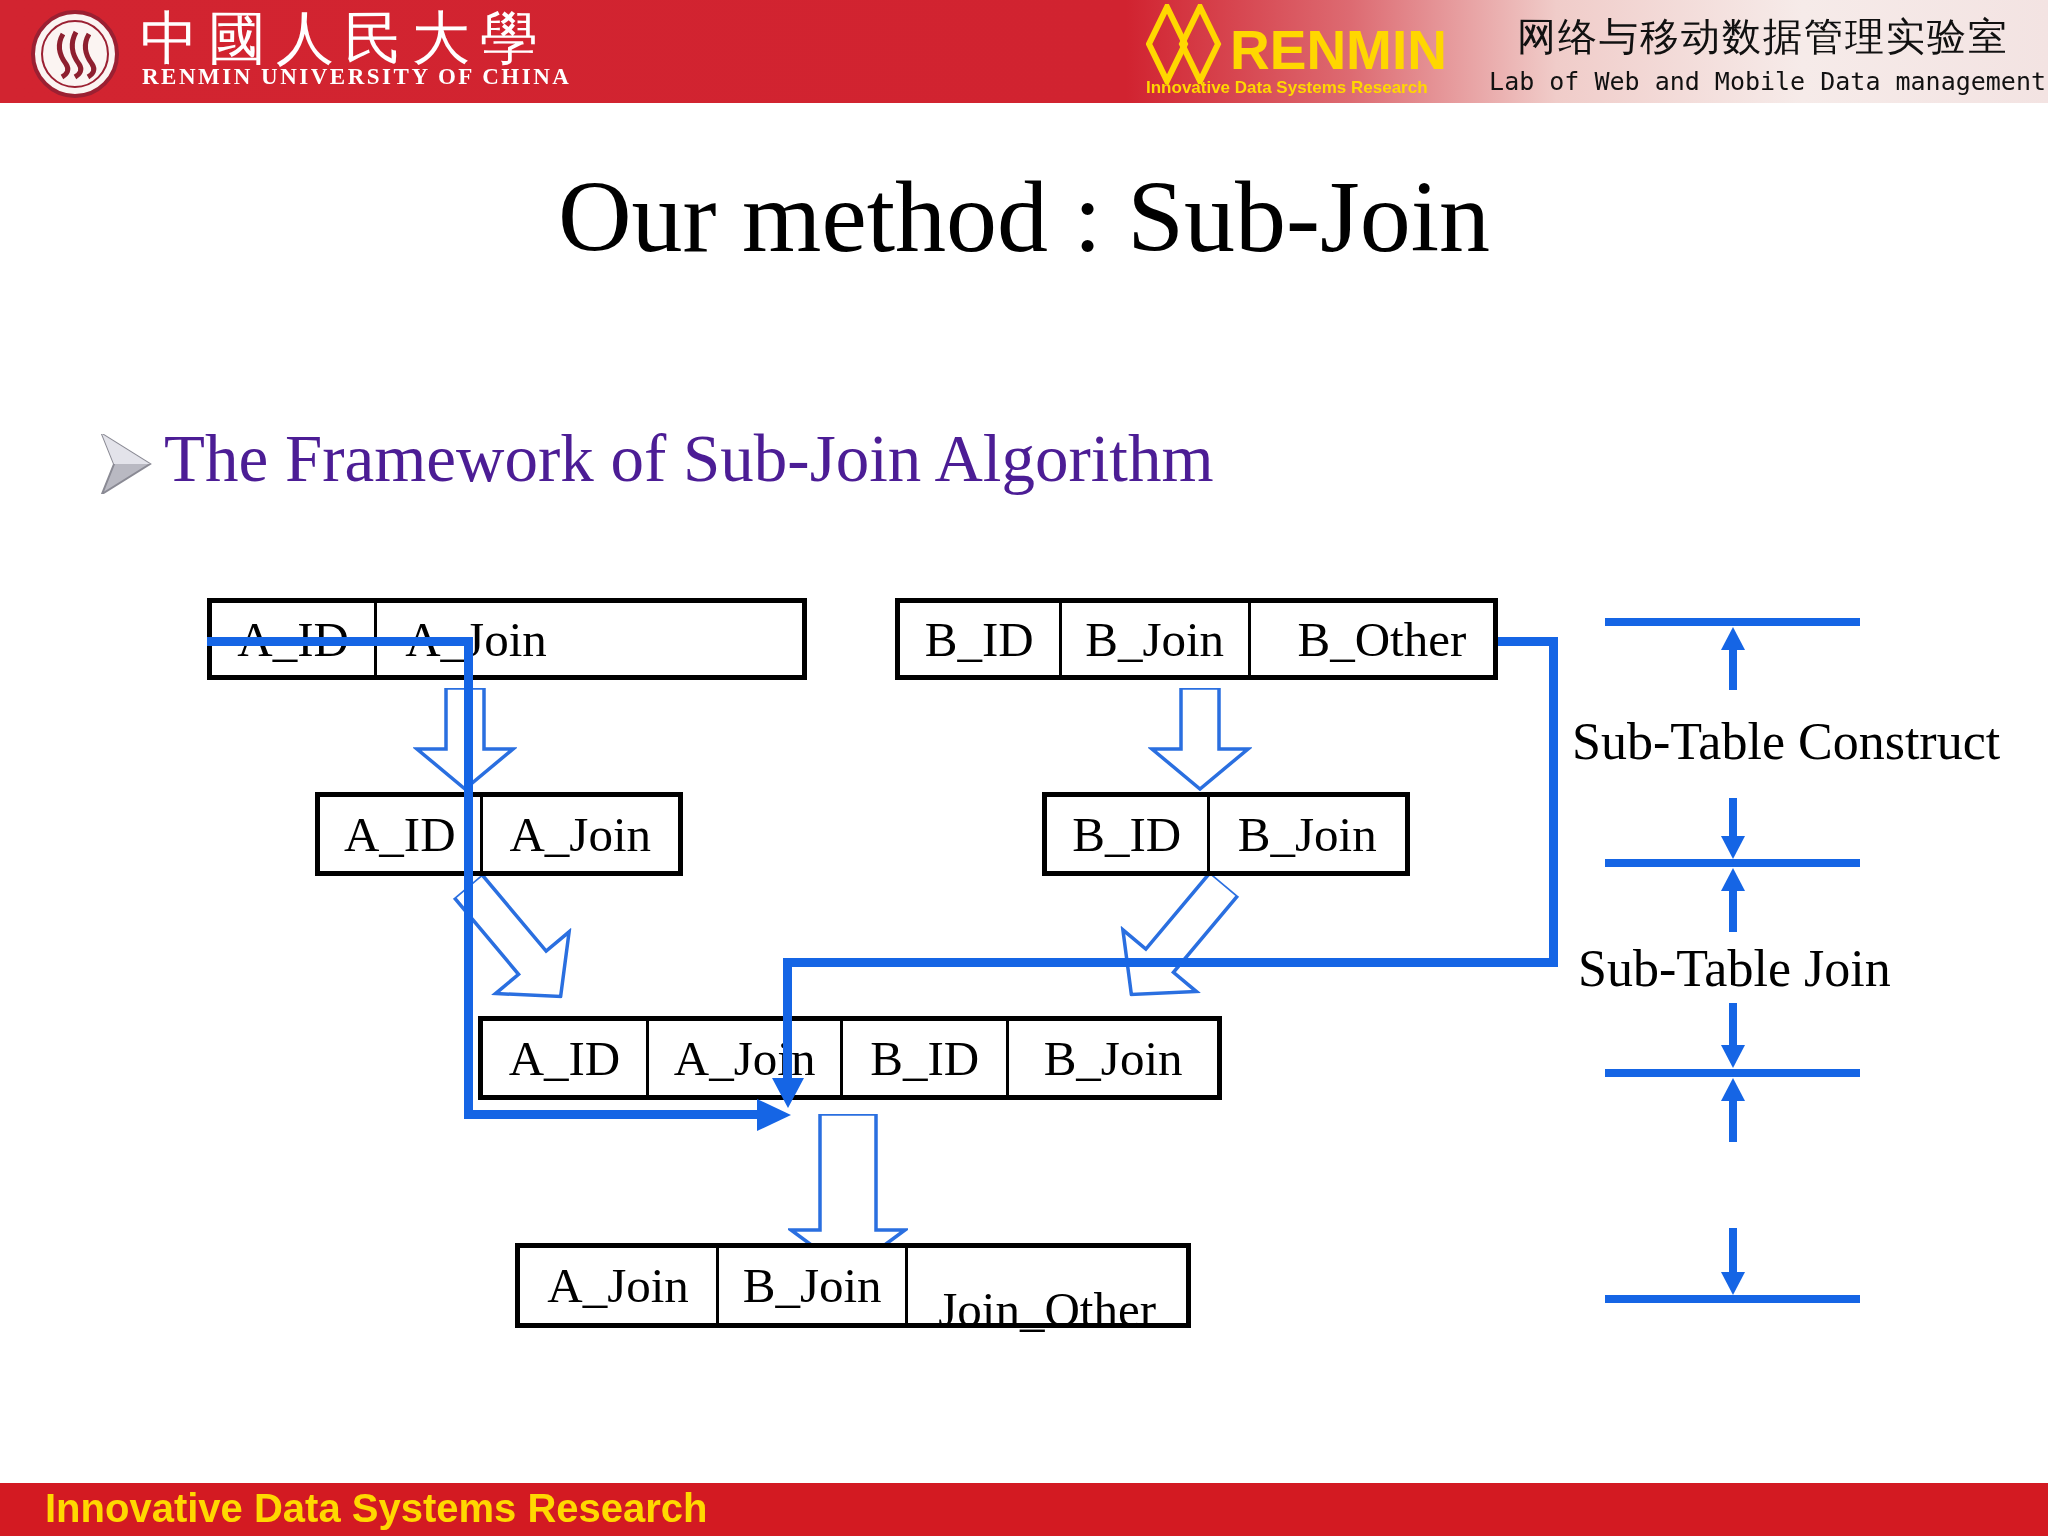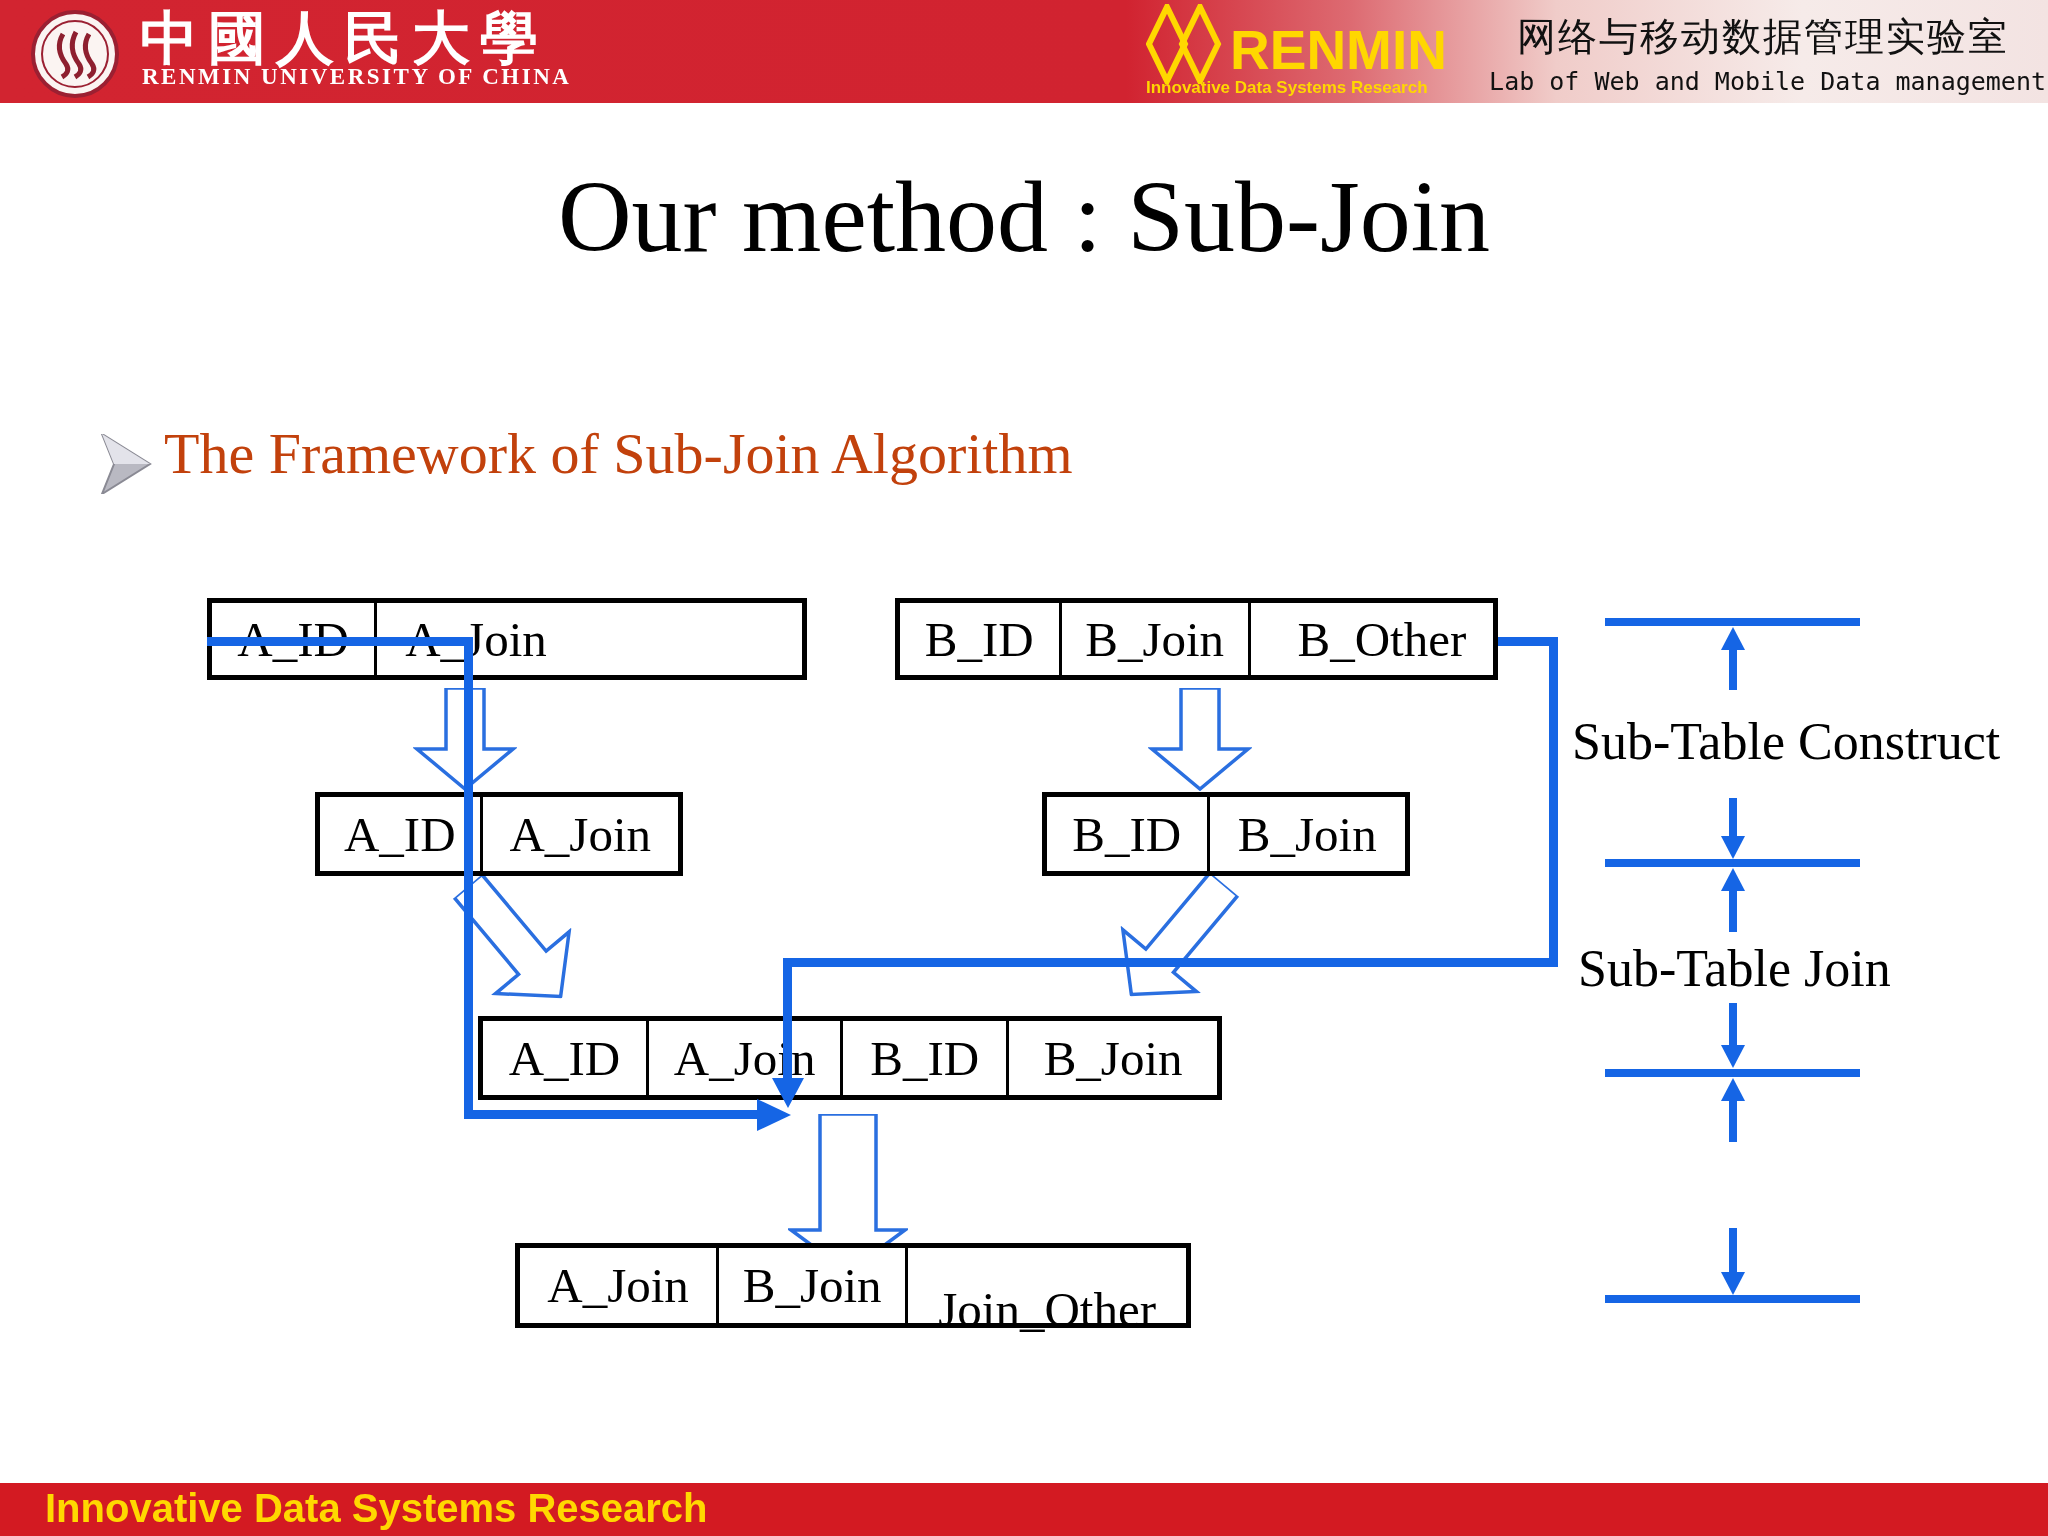--- a/index.html
+++ b/index.html
@@ -2,37 +2,37 @@
 <html><head>
 <meta charset="utf-8">
 <style>
   html,body{margin:0;padding:0;background:#fff;}
   .stage{position:relative;width:2048px;height:1536px;background:#ffffff;overflow:hidden;
          font-family:"Liberation Serif",serif;}
   
   .banner{position:absolute;left:0;top:0;width:2048px;height:103px;
           background:linear-gradient(to right,#d22430 0%,#d12330 55%,#dd6b72 66%,#f0ccc9 76%,#f6ebe9 88%,#f3e3e2 100%);}
   .seal{position:absolute;left:30px;top:8px;}
-  .uni-cn{position:absolute;left:140px;top:0px;color:#ffffff;font-size:58px;font-weight:bold;
+  .uni-cn{position:absolute;left:140px;top:0px;color:#ffffff;font-size:58px;font-weight:normal;
           letter-spacing:10px;font-family:"Liberation Serif",serif;}
   .uni-en{position:absolute;left:142px;top:64px;color:#ffffff;font-size:23px;font-weight:bold;
           letter-spacing:2.5px;font-family:"Liberation Serif",serif;}
   .wamdm-logo{position:absolute;left:1146px;top:4px;}
   .wamdm-word{position:absolute;left:1230px;top:18px;color:#ffd700;font-size:55px;font-weight:bold;
           font-family:"Liberation Sans",sans-serif;}
   .wamdm-tag{position:absolute;left:1146px;top:78px;color:#ffd700;font-size:17px;font-weight:bold;
           font-family:"Liberation Sans",sans-serif;}
   .labname{position:absolute;left:1480px;top:10px;width:566px;text-align:right;color:#111;}
   .labname .cn{font-size:39px;letter-spacing:2px;font-family:"Liberation Serif",serif;text-align:center;}
   .labname .en{font-size:25px;margin-top:3px;font-family:"DejaVu Sans Mono",monospace;}
   
   .title{position:absolute;left:0;top:158px;width:2048px;text-align:center;color:#000;
          font-size:102px;font-family:"Liberation Serif",serif;}
   .bullet-row{position:absolute;left:100px;top:420px;}
-  .bullet-text{position:absolute;left:64px;top:0;font-size:58px;color:#c2410c;white-space:nowrap;
+  .bullet-text{position:absolute;left:64px;top:0;font-size:67px;color:#4c1d95;white-space:nowrap;
          font-family:"Liberation Serif",serif;}
   .bullet-glyph{position:absolute;left:0;top:14px;}
   
   .tbl{position:absolute;display:flex;background:#fff;border:5px solid #000;box-sizing:border-box;}
   .tbl .cell{border-right:3px solid #000;display:flex;align-items:center;justify-content:center;
              font-size:49px;color:#000;font-family:"Liberation Serif",serif;box-sizing:border-box;}
   .tbl .cell:last-child{border-right:none;}
   
   .seg{position:absolute;background:#1565e5;}
   .head-right{position:absolute;width:0;height:0;border-top:16px solid transparent;

